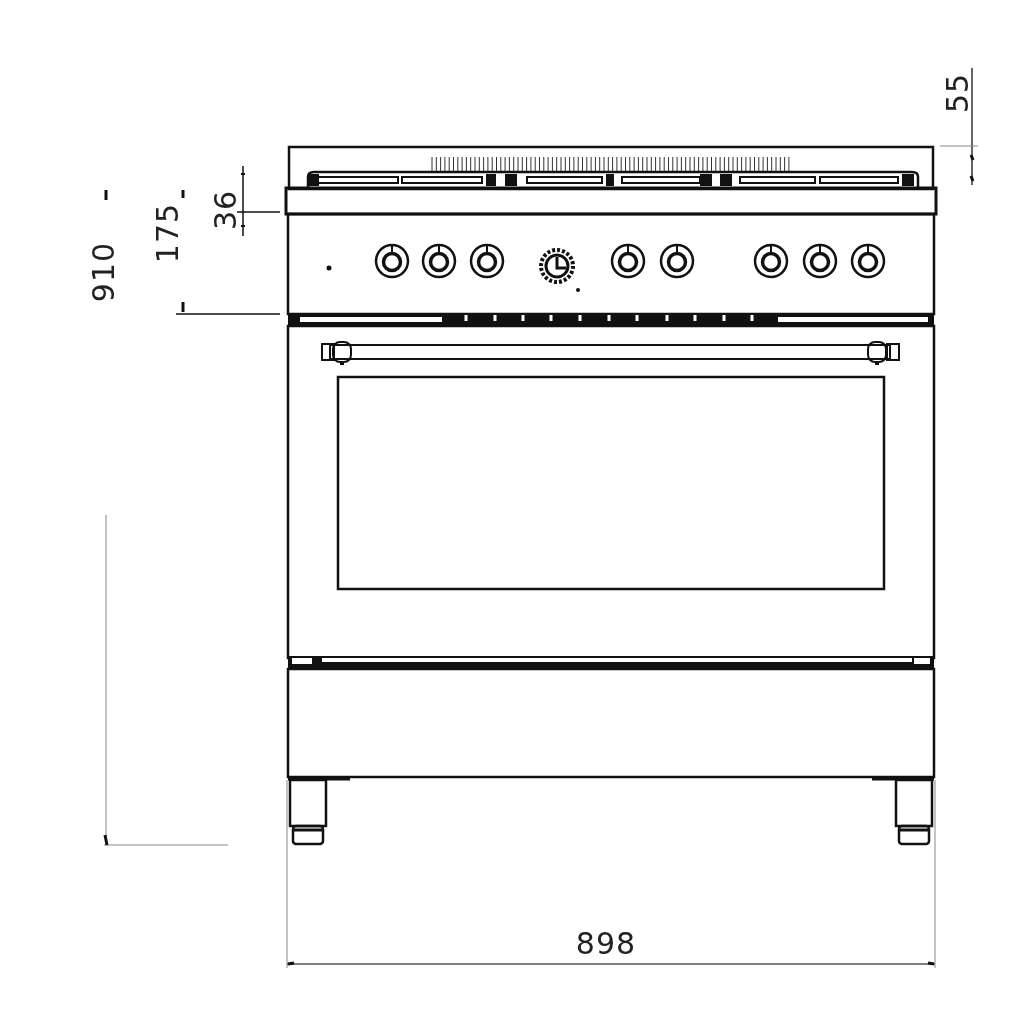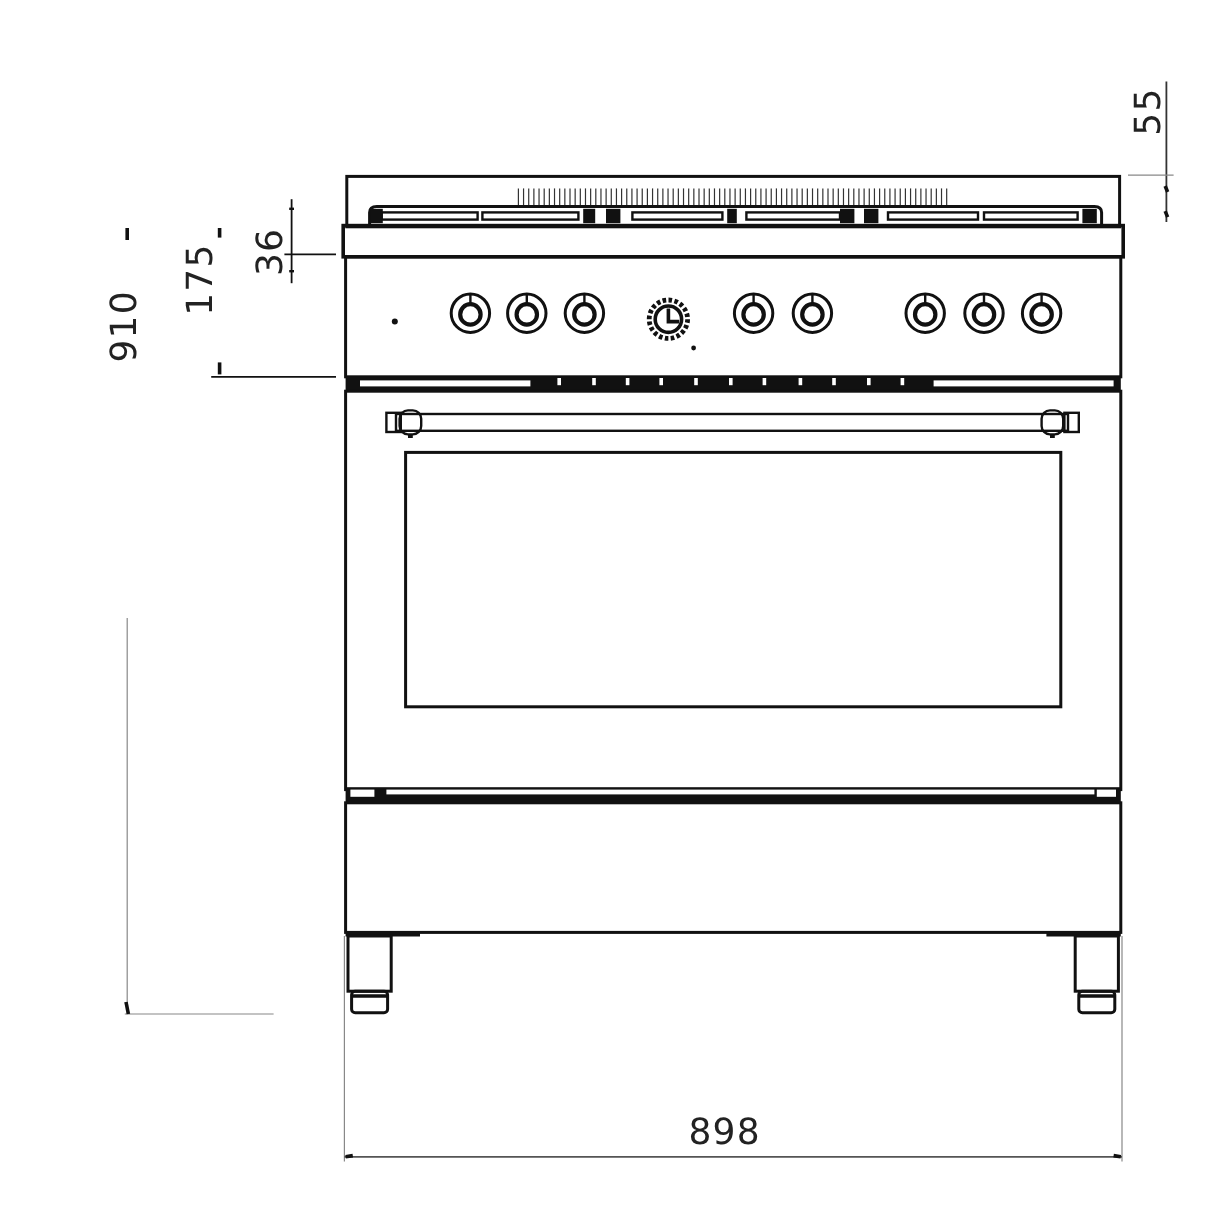--- a/index.html
+++ b/index.html
@@ -286,13 +286,13 @@
     <line x1="288" y1="964" x2="294" y2="963" stroke="#111" stroke-width="3"></line>
     <line x1="928" y1="963" x2="934" y2="964" stroke="#111" stroke-width="3"></line>
   </g>
 </svg>
 </div>
 
 <div class="lbl rot" style="left:64px; top:257px; width:80px; text-align:center;">910</div>
 <div class="lbl rot" style="left:128px; top:218px; width:80px; text-align:center;">175</div>
 <div class="lbl rot" style="left:196px; top:195px; width:60px; text-align:center;">36</div>
 <div class="lbl rot" style="left:928px; top:78px; width:60px; text-align:center;">55</div>
-<div class="lbl" style="left:554px; top:929px; width:80px; text-align:right;">898</div>
+<div class="lbl" style="left:566px; top:929px; width:80px; text-align:center;">898</div>
 
 </body></html>

